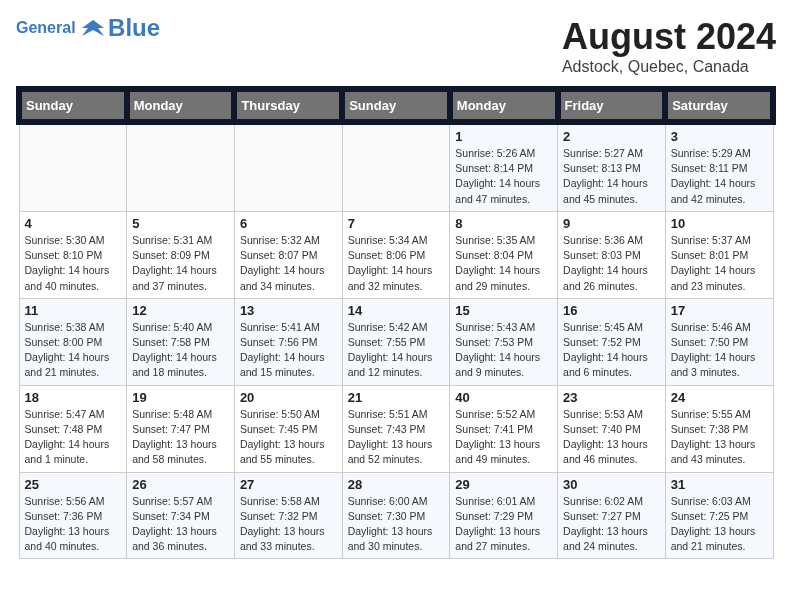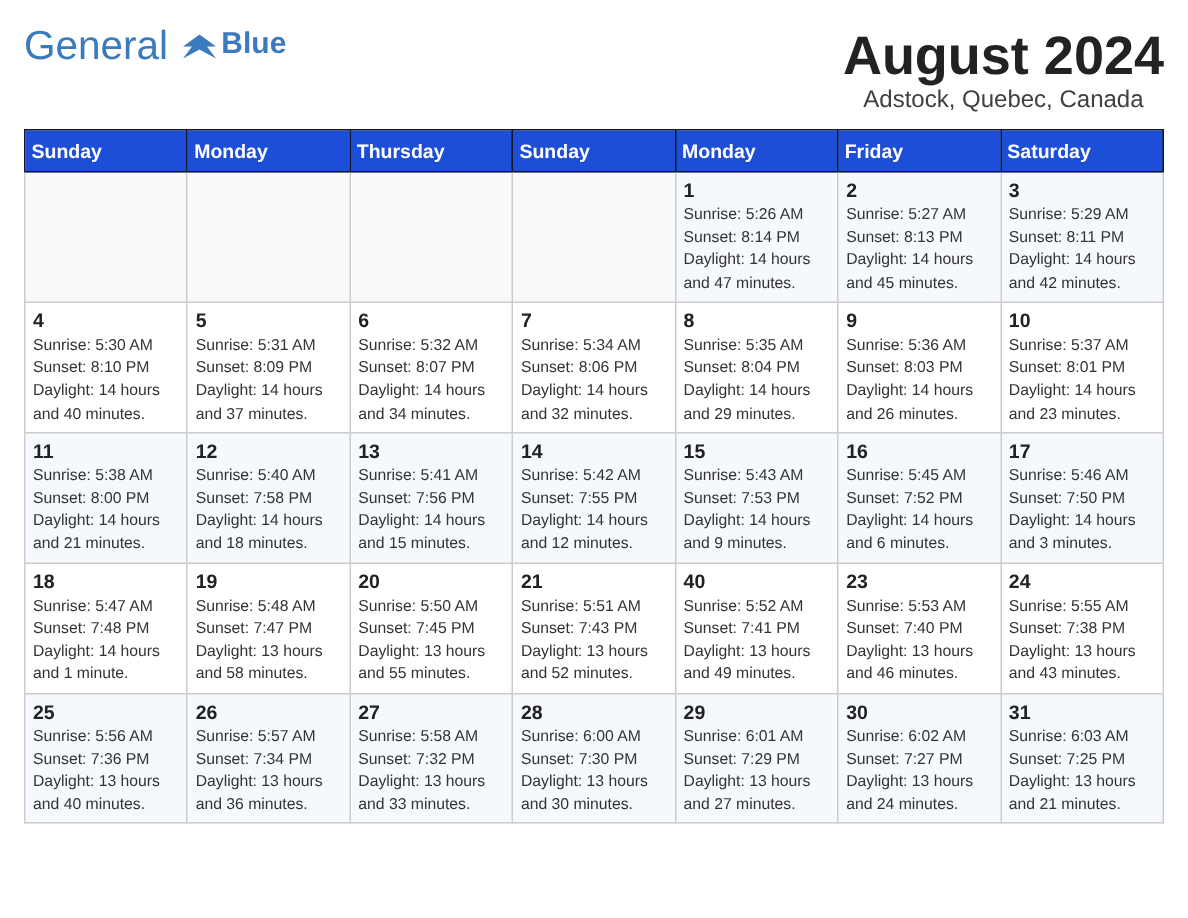--- a/index.html
+++ b/index.html
@@ -14,43 +14,43 @@
       display: flex;
       justify-content: space-between;
       align-items: flex-start;
       margin-bottom: 10px;
     }
     .logo {
       display: flex;
       align-items: center;
     }
     .title-block {
-      text-align: center;
+      text-align: left;
     }
     .month-title {
       font-size: 36px;
       font-weight: bold;
       color: #222;
     }
     .location-title {
       font-size: 16px;
       color: #404040;
     }
     table {
       width: 100%;
       border-collapse: collapse;
     }
     thead th {
-      background-color: #1d4ed8;
+      background-color: #737373;
       color: #fff;
       font-size: 13px;
       font-weight: bold;
       padding: 6px 4px;
       text-align: left;
-      border: 1px solid #0f172a;
+      border: 6px solid #0f172a;
     }
     tbody td {
       border: 1px solid #ccc;
       vertical-align: top;
       padding: 4px 5px;
       width: 108px;
       min-height: 80px;
       font-size: 11px;
       color: #222;
       background: #fff;
@@ -76,27 +76,27 @@
       background: #f9f9f9 !important;
     }
   </style>
 </head>
 <body>
 
 <div class="header">
   <div class="logo">
     <div>
       <div style="display:flex; align-items:center;">
-        <div style="font-size:27px; font-weight:normal; color:#333; line-height:1.1;text-align:right;">
+        <div style="font-size:16px; font-weight:bold; color:#333; line-height:1.1;text-align:right;">
           <span style="color:#3a7abf;">General</span>
           <svg width="22" height="22" viewBox="0 0 22 22" style="vertical-align:middle; margin: 0 2px;">
             <polygon points="11,2 22,10 16,10 22,18 11,12 0,18 6,10 0,10" fill="#3a7abf"></polygon>
           </svg>
         </div>
-        <div style="font-size:20px; font-weight:bold; color:#3a7abf; margin-left:2px; margin-top:-2px;">Blue</div>
+        <div style="font-size:24px; font-weight:bold; color:#3a7abf; margin-left:2px; margin-top:-2px;">Blue</div>
       </div>
     </div>
   </div>
   <div class="title-block">
     <div class="month-title">August 2024</div>
     <div class="location-title">Adstock, Quebec, Canada</div>
   </div>
 </div>
 
 <table>

